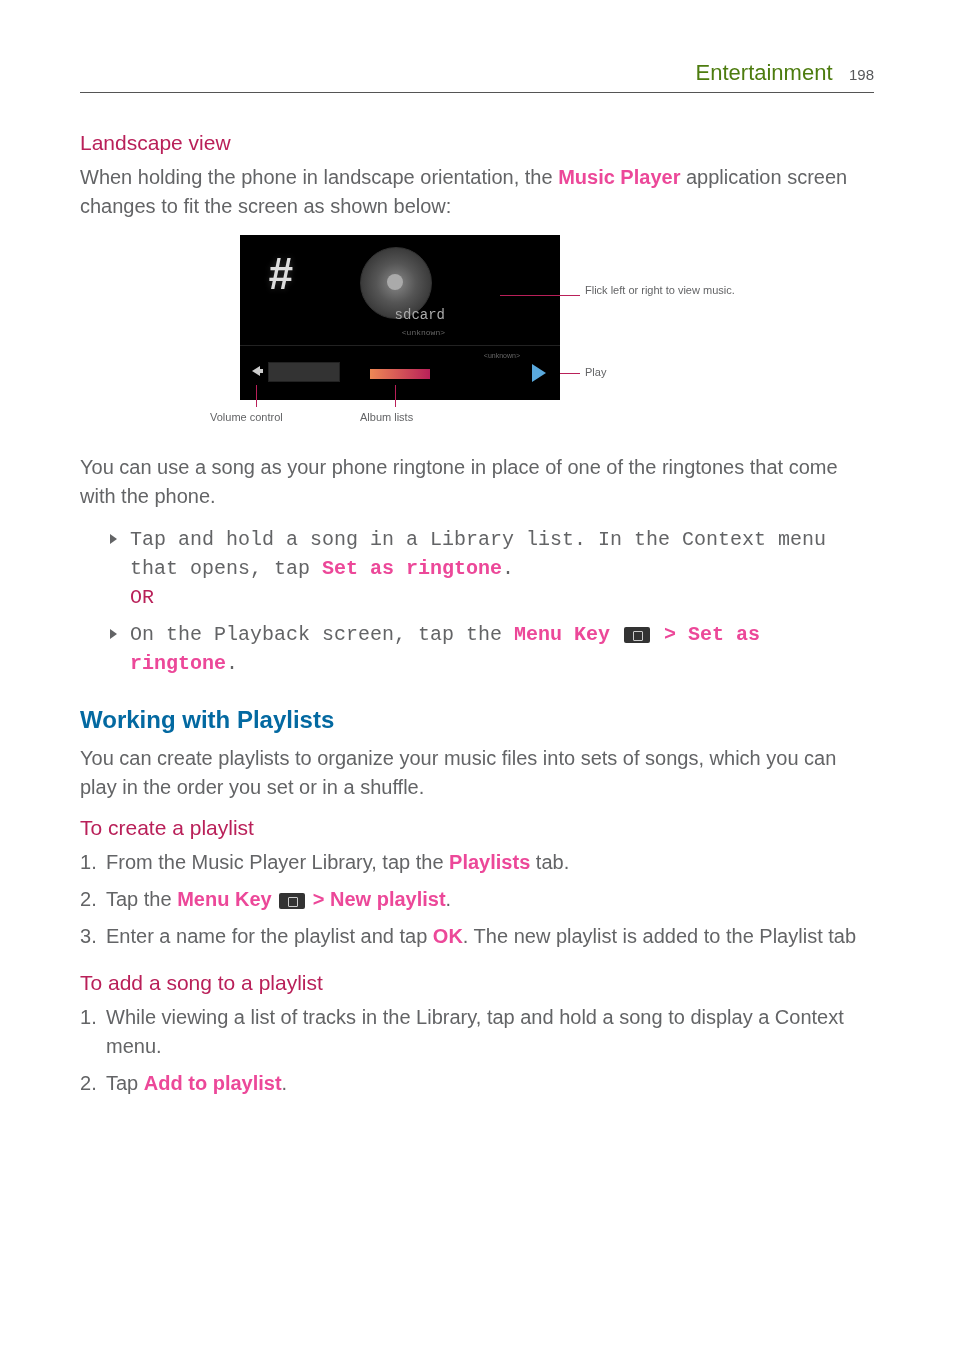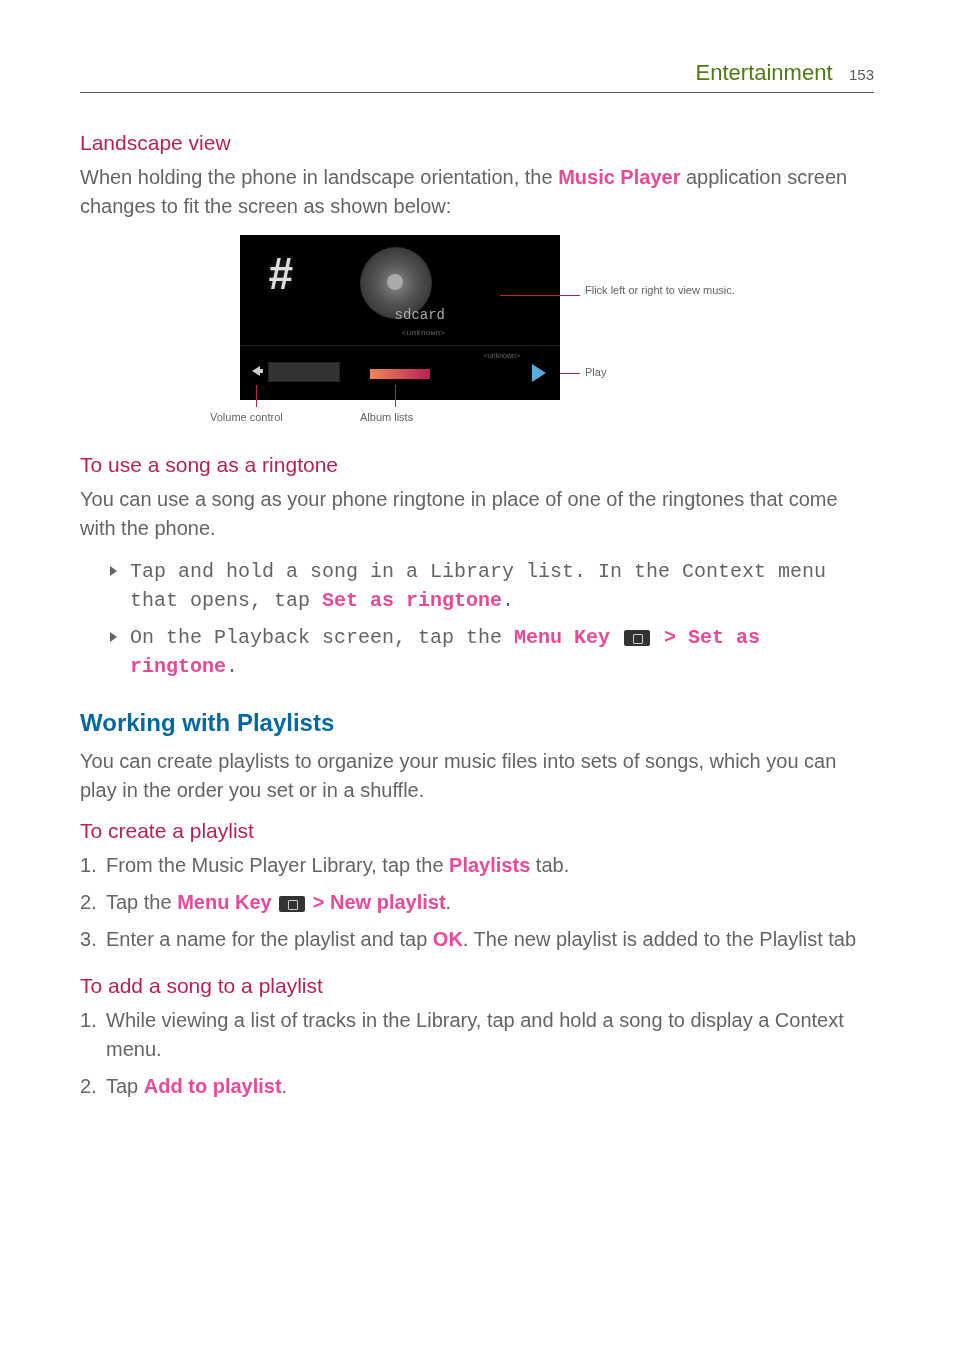--- a/index.html
+++ b/index.html
@@ -260,21 +260,21 @@
     color: #636466;
   }
 </style>
 </head>
 <body>
 
 <div class="page">
 
   <div class="header-bar">
     <span class="header-title">Entertainment</span>
-    <span class="header-page">153</span>
+    <span class="header-page">198</span>
   </div>
 
   <h3 class="h3-red">Landscape view</h3>
   <p class="body-p">
     <span>When holding the phone in landscape orientation, the </span><span class="bold-dark">Music Player</span><span> application screen changes to fit the screen as shown below:</span>
   </p>
 
   <div class="figure-wrap">
     <div class="shot">
       <div class="shot-top">
@@ -301,25 +301,25 @@
     <div class="callout-line-h" style="left:480px; top:138px; width:20px;"></div>
     <div class="callout-label" style="left:505px; top:130px;">Play</div>
 
     <div class="callout-line-v" style="left:176px; top:150px; height:22px;"></div>
     <div class="callout-label" style="left:130px; top:175px;">Volume control</div>
 
     <div class="callout-line-v" style="left:315px; top:150px; height:22px;"></div>
     <div class="callout-label" style="left:280px; top:175px;">Album lists</div>
   </div>
 
-  <h3 class="h3-red">To use a song as a ringtone</h3>
   <p class="body-p">You can use a song as your phone ringtone in place of one of the ringtones that come with the phone.</p>
   <ul class="bullet-list">
     <li>
       <span>Tap and hold a song in a Library list. In the Context menu that opens, tap </span><span class="bold-dark">Set as ringtone</span><span>.</span>
+      <div class="or-red">OR</div>
     </li>
     <li>
       <span>On the Playback screen, tap the </span><span class="bold-dark">Menu Key</span> <span class="menu-key-icon"></span><span class="bold-dark"> &gt; </span><span class="bold-dark">Set as ringtone</span><span>.</span>
     </li>
   </ul>
 
   <h2 class="h2-red-bold">Working with Playlists</h2>
   <p class="body-p">You can create playlists to organize your music files into sets of songs, which you can play in the order you set or in a shuffle.</p>
 
   <h3 class="h3-red">To create a playlist</h3>

